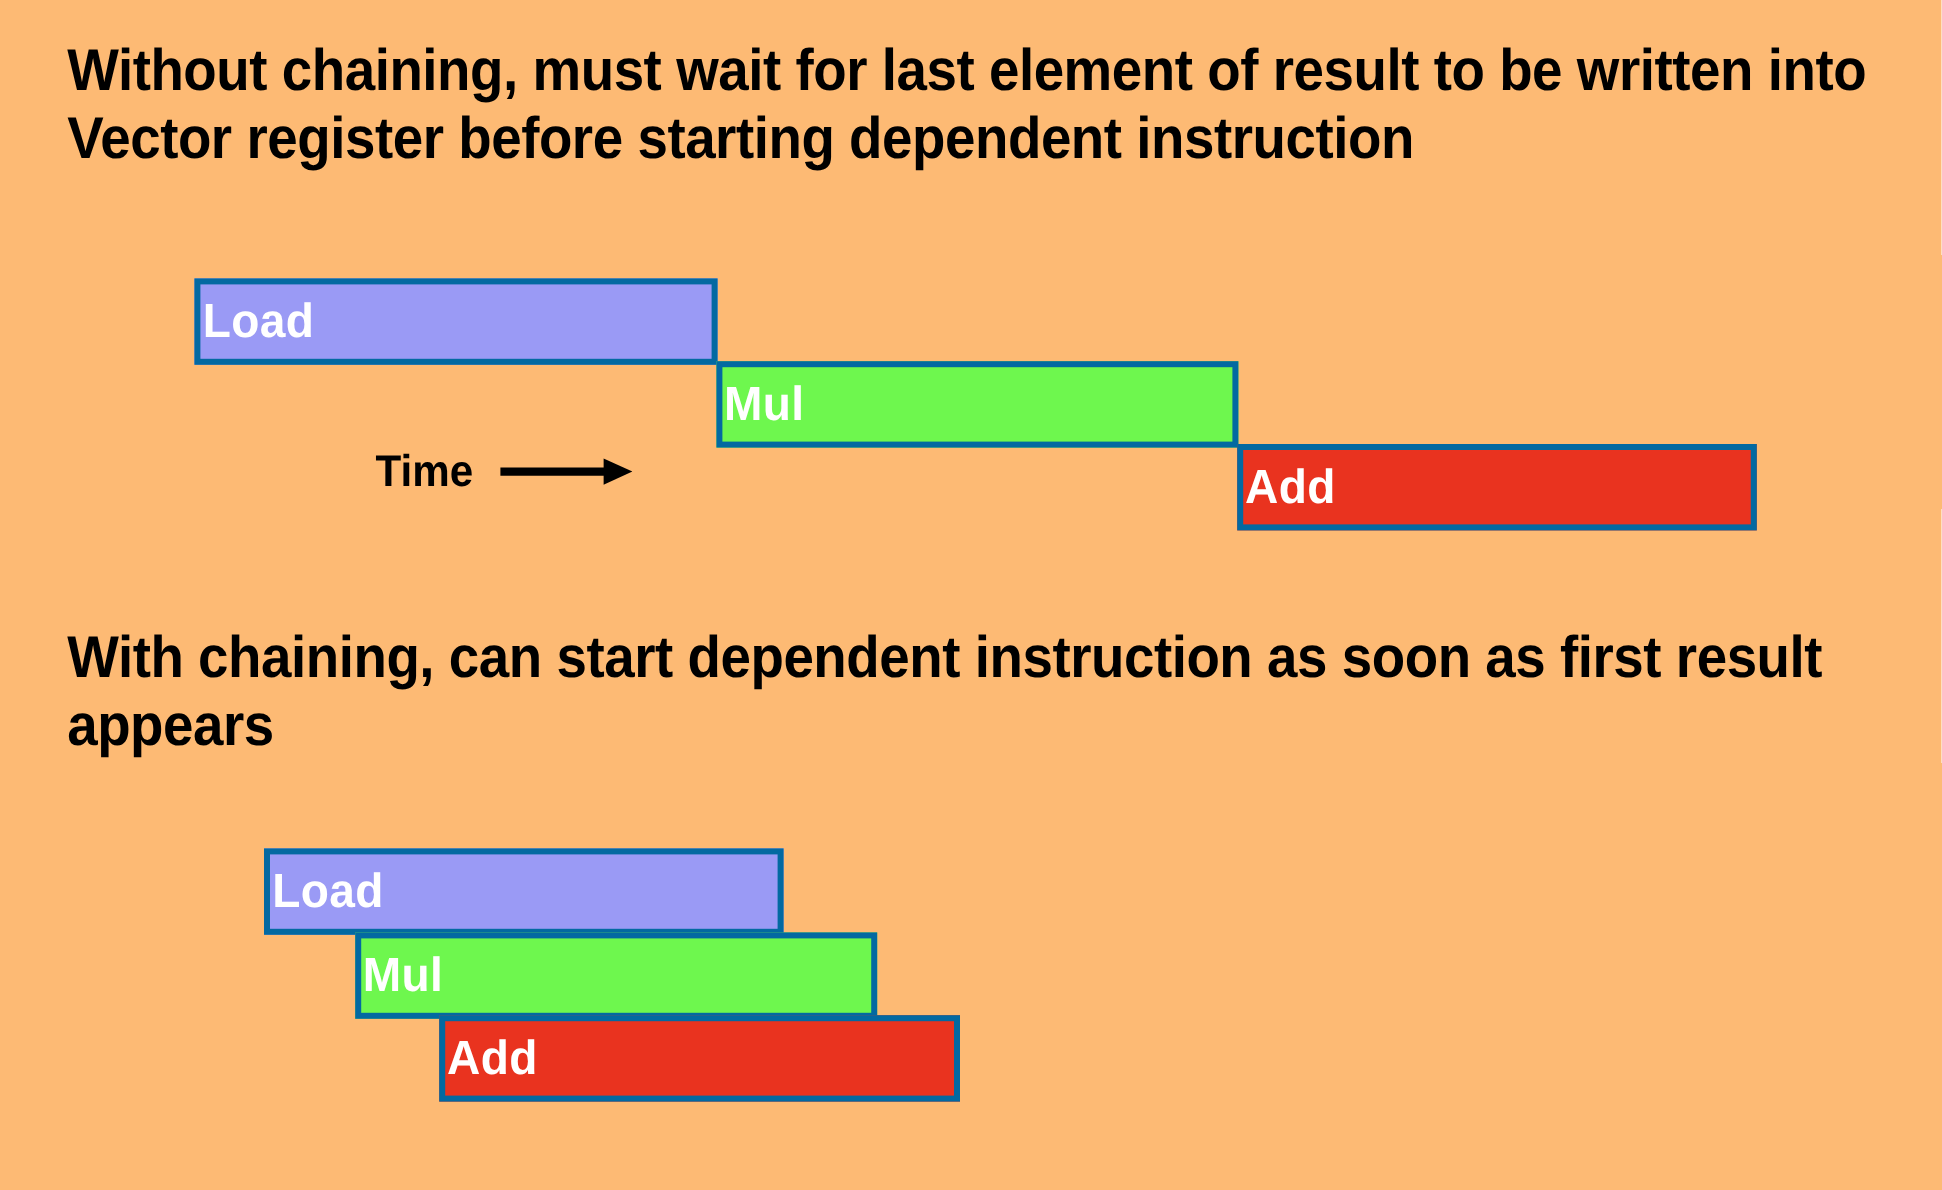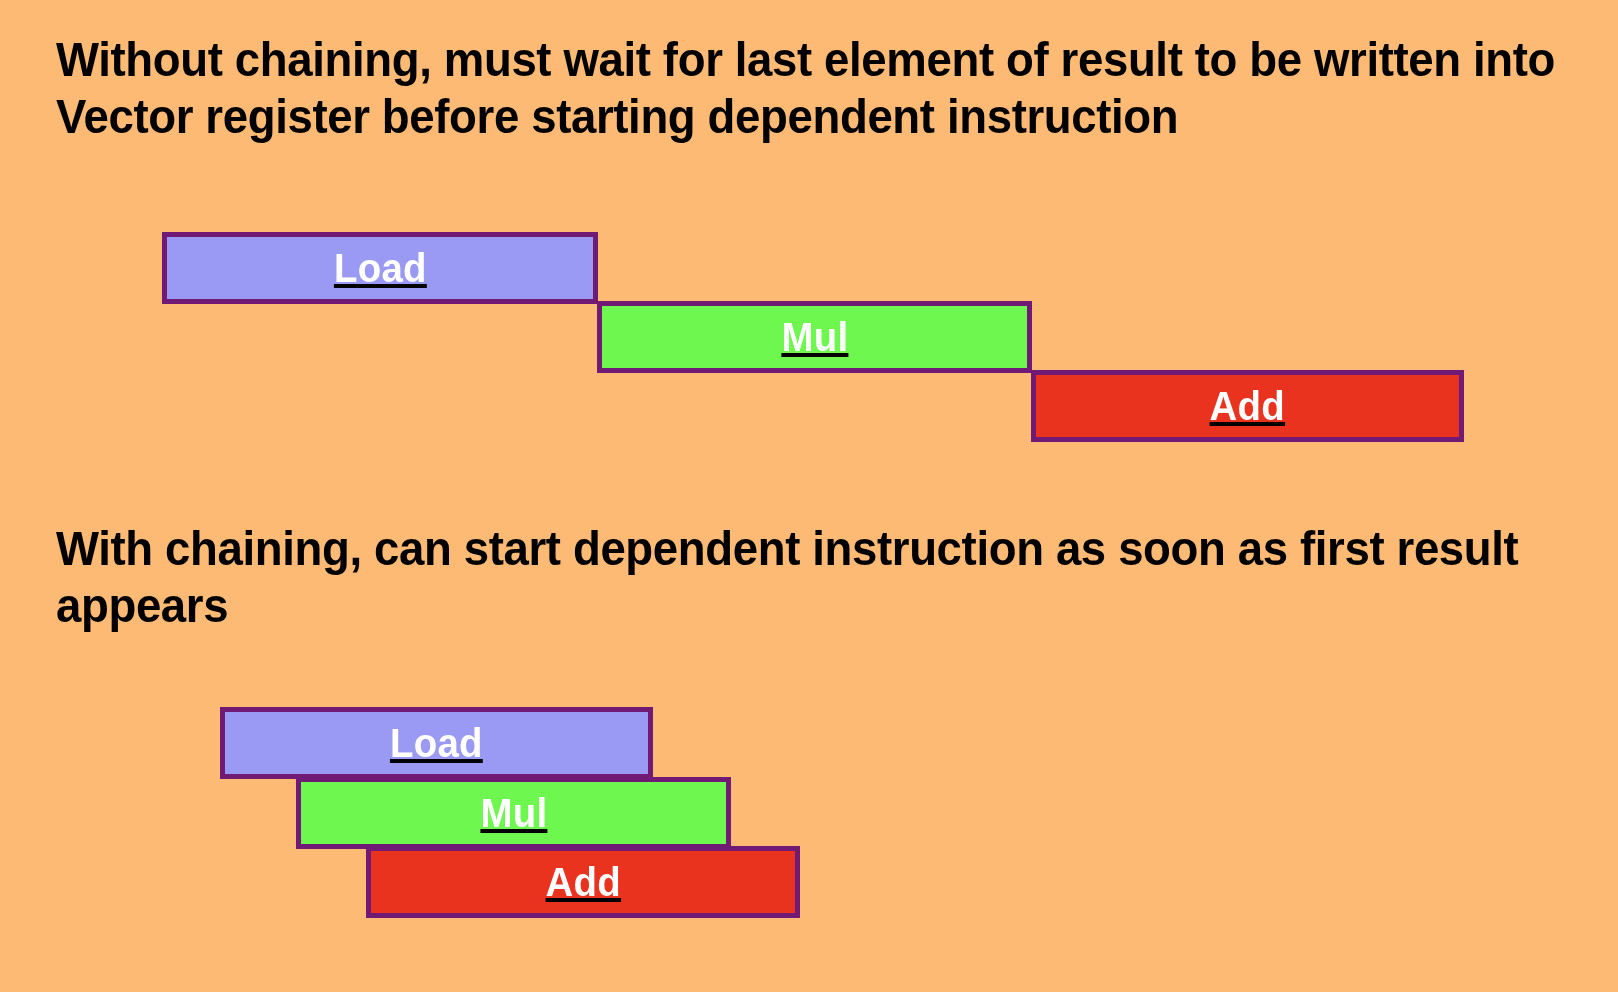--- a/index.html
+++ b/index.html
@@ -43,25 +43,24 @@
   #heading-with-chaining {
     left: 56px;
     top: 520px;
     width: 1620px;
   }
 
   
   .bar {
     position: absolute;
     box-sizing: border-box;
-    border: 5px solid #701a75;
+    border: 5px solid #0369a1;
     display: flex;
     align-items: center;
-    justify-content: center;
-    text-decoration: underline;
+    justify-content: flex-start;
   }
   .bar-label {
     color: #ffffff;
     font-family: "Liberation Sans", sans-serif;
     font-weight: bold;
     font-size: 40px;
     line-height: 40px;
     letter-spacing: 0.3px;
     transform: scaleX(0.96);
     transform-origin: center;
@@ -113,20 +112,27 @@
   </div>
 
   <div class="bar" id="d1-mul">
     <span class="bar-label">Mul</span>
   </div>
 
   <div class="bar" id="d1-add">
     <span class="bar-label">Add</span>
   </div>
 
+  <div id="time-annotation">
+    <span id="time-label">Time</span>
+    <svg id="time-arrow" width="112" height="32" viewBox="0 0 112 32">
+      <line x1="2" y1="16" x2="92" y2="16" stroke="#000000" stroke-width="7"></line>
+      <polygon points="88,5 112,16 88,27" fill="#000000"></polygon>
+    </svg>
+  </div>
 
   <div class="heading" id="heading-with-chaining">With chaining, can start dependent instruction as soon as first result appears</div>
 
   <div class="bar" id="d2-load">
     <span class="bar-label">Load</span>
   </div>
 
   <div class="bar" id="d2-mul">
     <span class="bar-label">Mul</span>
   </div>

